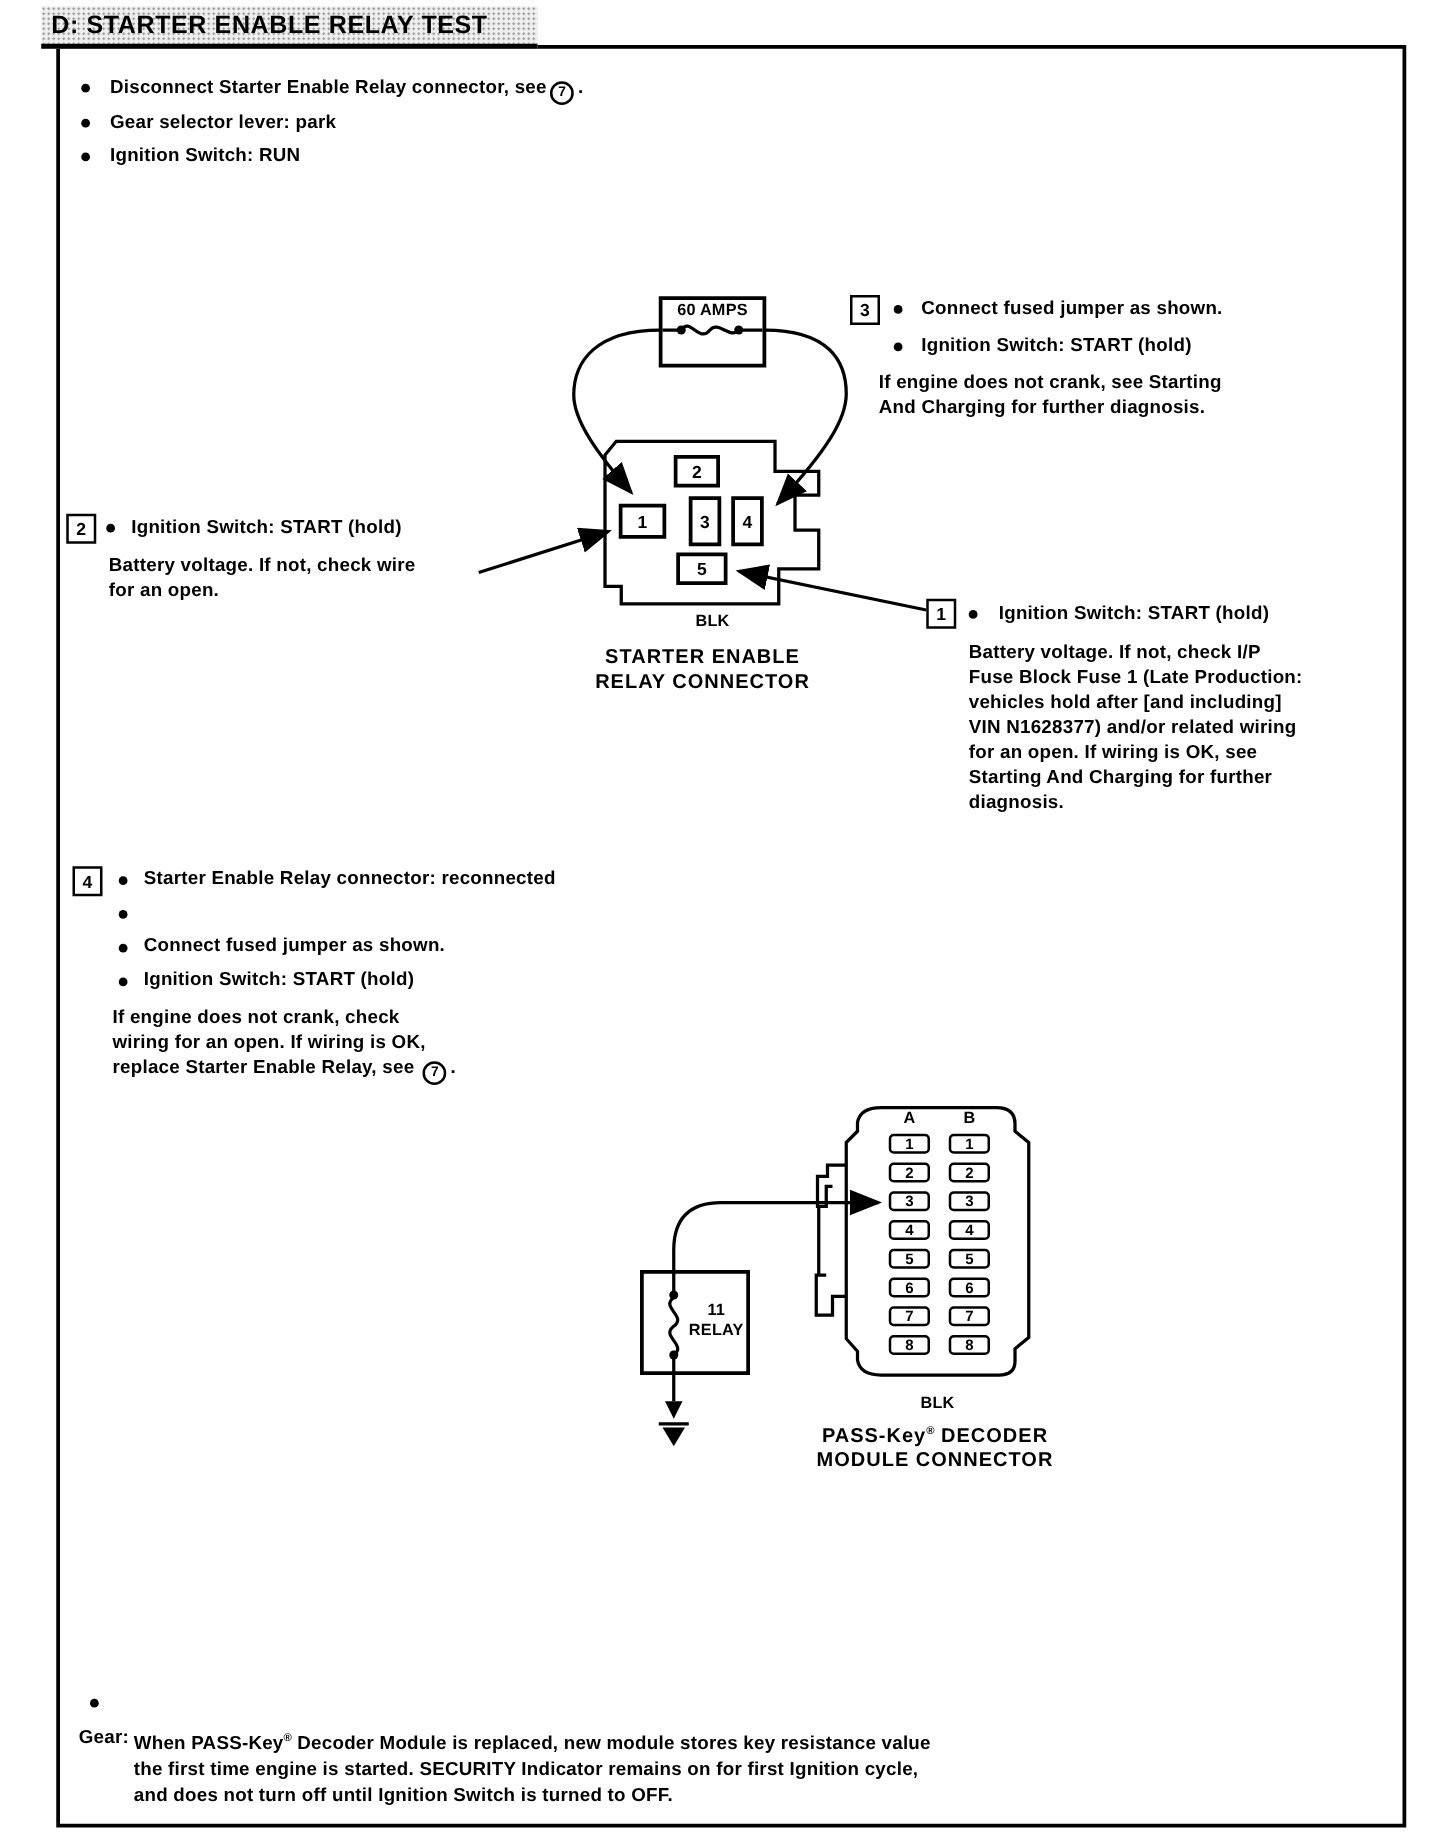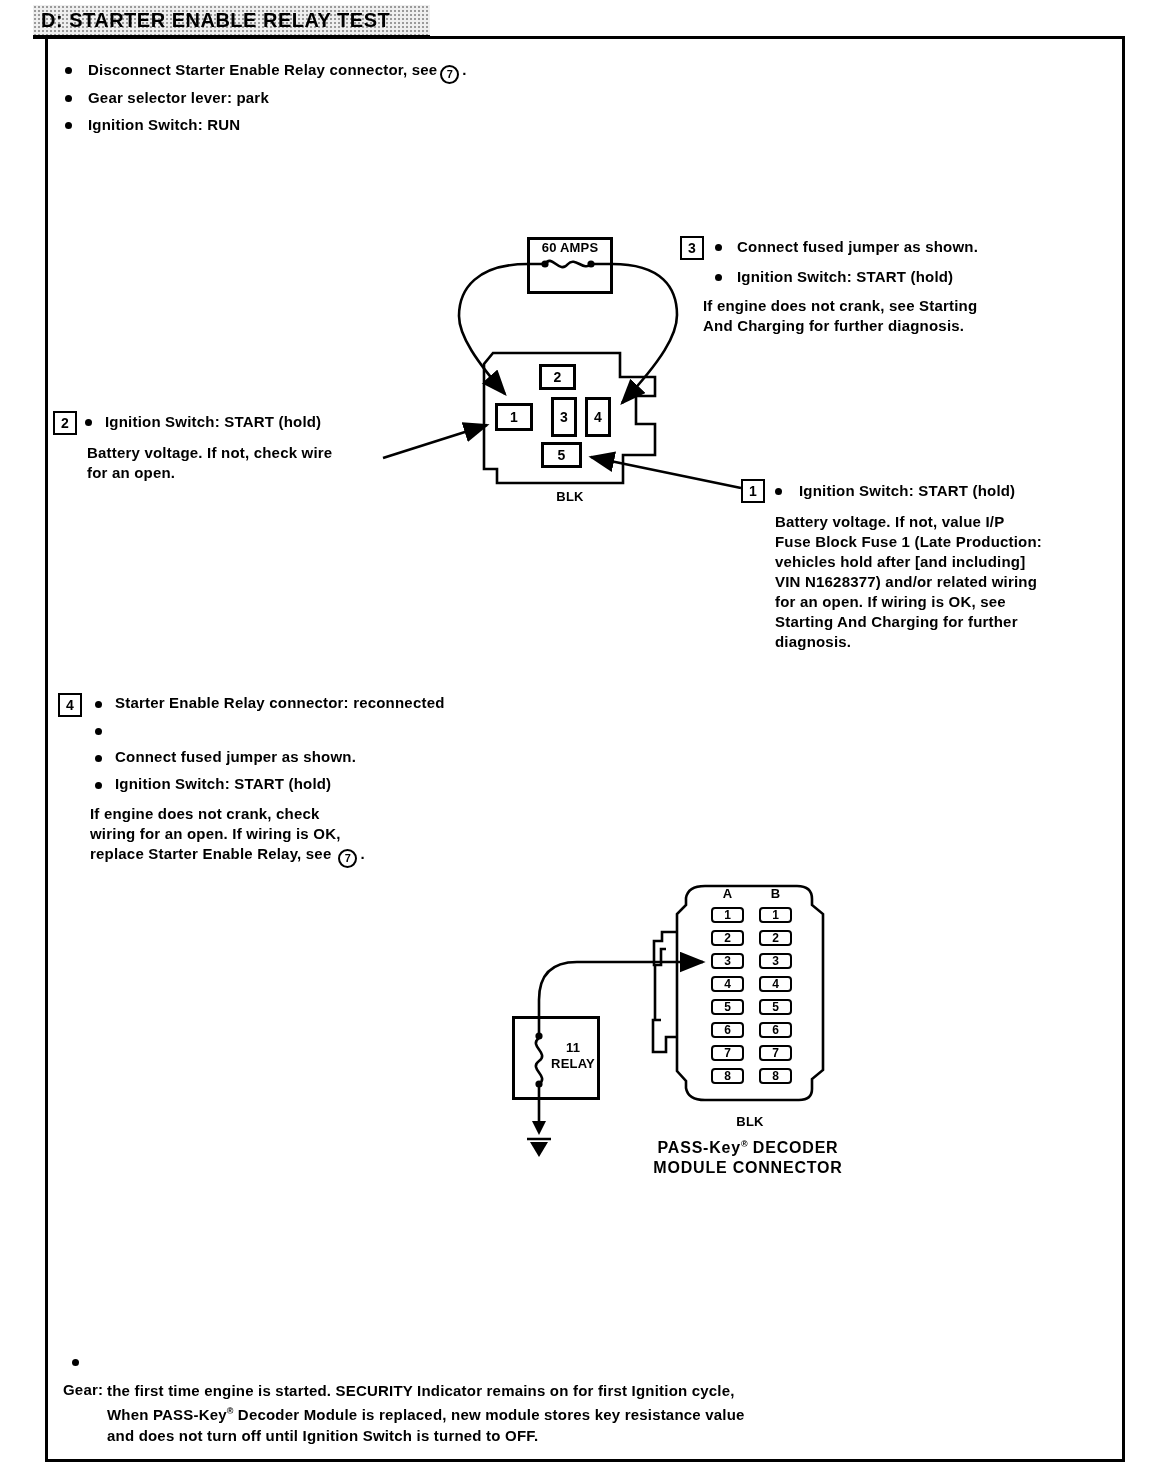--- a/index.html
+++ b/index.html
@@ -86,20 +86,24 @@
   <div style="position:absolute;left:502px;top:237px;width:86px;height:57px;border:3px solid #000;box-sizing:border-box;background:transparent;"></div>
   <div class="t sm" style="left:502px;top:240px;width:86px;text-align:center">60 AMPS</div>
 
   <div class="term" style="left:470px;top:403px;width:38px;height:28px">1</div>
   <div class="term" style="left:514px;top:364px;width:37px;height:26px">2</div>
   <div class="term" style="left:526px;top:397px;width:26px;height:40px">3</div>
   <div class="term" style="left:560px;top:397px;width:26px;height:40px">4</div>
   <div class="term" style="left:516px;top:442px;width:41px;height:26px">5</div>
 
   <div class="t sm" style="left:500px;top:489px;width:90px;text-align:center">BLK</div>
+  <div class="cap" style="left:428px;top:516px;width:218px">
+    <div>STARTER ENABLE</div>
+    <div>RELAY CONNECTOR</div>
+  </div>
 
   <div class="stepnum" style="left:655px;top:236px">3</div>
   <div class="dot" style="left:690px;top:244px"></div>
   <div class="t" style="left:712px;top:237px">Connect fused jumper as shown.</div>
   <div class="dot" style="left:690px;top:274px"></div>
   <div class="t" style="left:712px;top:267px">Ignition Switch: START (hold)</div>
   <div class="t noteblock" style="left:678px;top:296px">
     <div>If engine does not crank, see Starting</div>
     <div>And Charging for further diagnosis.</div>
   </div>
@@ -109,21 +113,21 @@
   <div class="t" style="left:80px;top:412px">Ignition Switch: START (hold)</div>
   <div class="t noteblock" style="left:62px;top:443px">
     <div>Battery voltage. If not, check wire</div>
     <div>for an open.</div>
   </div>
 
   <div class="stepnum" style="left:716px;top:479px">1</div>
   <div class="dot" style="left:750px;top:488px"></div>
   <div class="t" style="left:774px;top:481px">Ignition Switch: START (hold)</div>
   <div class="t noteblock" style="left:750px;top:512px">
-    <div>Battery voltage. If not, value I/P</div>
+    <div>Battery voltage. If not, check I/P</div>
     <div>Fuse Block Fuse 1 (Late Production:</div>
     <div>vehicles hold after [and including]</div>
     <div>VIN N1628377) and/or related wiring</div>
     <div>for an open. If wiring is OK, see</div>
     <div>Starting And Charging for further</div>
     <div>diagnosis.</div>
   </div>
 
   <div class="stepnum" style="left:33px;top:693px">4</div>
   <div class="dot" style="left:70px;top:701px"></div>
@@ -168,18 +172,18 @@
 
   <div class="t sm" style="left:690px;top:1114px;width:70px;text-align:center">BLK</div>
   <div class="cap" style="left:598px;top:1134px;width:250px">
     <div><span>PASS-Key</span><sup class="reg">®</sup><span> DECODER</span></div>
     <div>MODULE CONNECTOR</div>
   </div>
 
   <div class="dot" style="left:47px;top:1359px"></div>
   <div class="t" style="left:38px;top:1380px">Gear:</div>
   <div class="t noteblock" style="left:82px;top:1380px;line-height:21px">
+    <div style="line-height:21px"><span>When PASS-Key</span><sup class="reg">®</sup><span> Decoder Module is replaced, new module stores key resistance value</span></div>
     <div style="line-height:21px">the first time engine is started. SECURITY Indicator remains on for first Ignition cycle,</div>
-    <div style="line-height:21px"><span>When PASS-Key</span><sup class="reg">®</sup><span> Decoder Module is replaced, new module stores key resistance value</span></div>
     <div style="line-height:21px">and does not turn off until Ignition Switch is turned to OFF.</div>
   </div>
 
 </div>
 
 </body></html>

